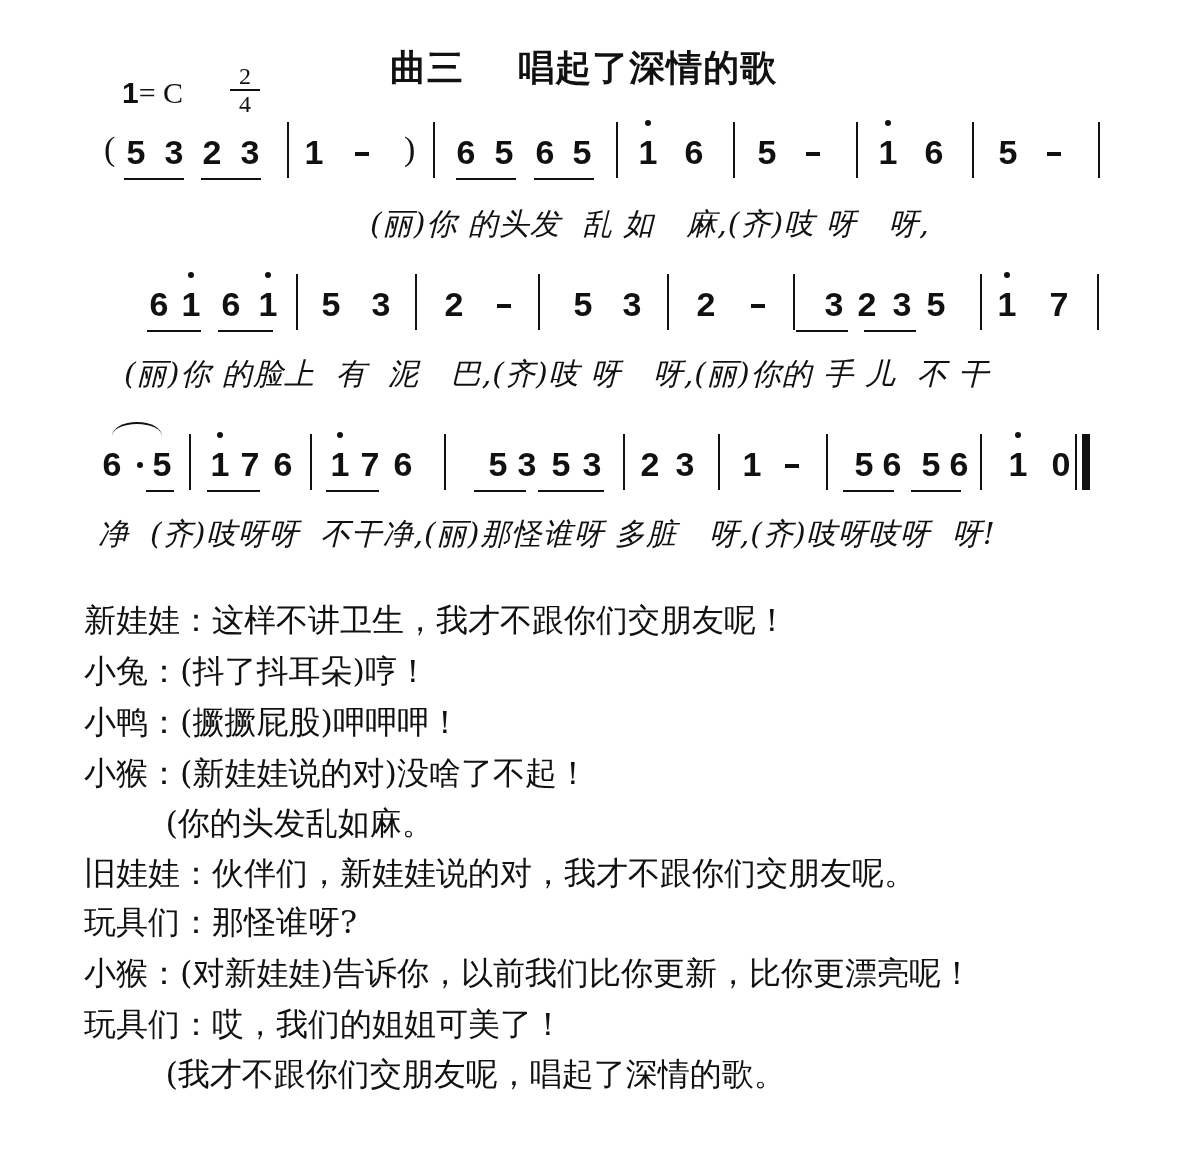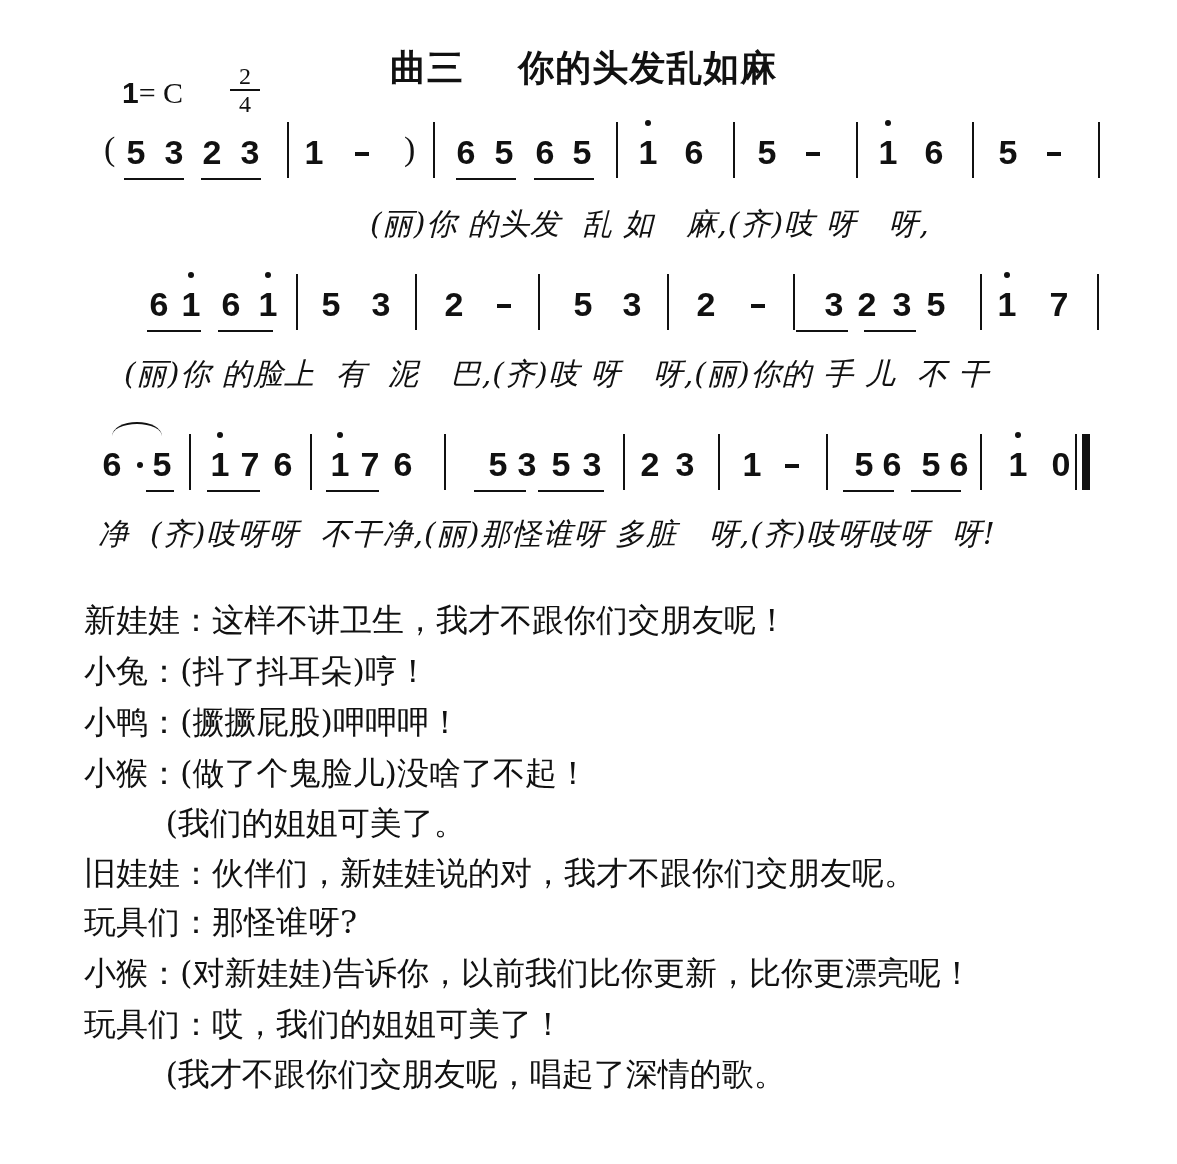--- a/index.html
+++ b/index.html
@@ -31,21 +31,21 @@
   .dash { position: absolute; top: 30px; width: 14px; height: 4px; background: #111; }
   .dot { position: absolute; top: 28px; width: 6px; height: 6px; background: #111; border-radius: 50%; }
   .slur { position: absolute; border-top: 2px solid #111; border-radius: 50% 50% 0 0 / 100% 100% 0 0; height: 12px; }
 
   .lyric { position: absolute; font-family: "DejaVu Serif", serif; font-size: 30px; white-space: pre; letter-spacing: 1px; font-style: italic; }
   .dialog { position: absolute; left: 84px; font-family: "DejaVu Serif", serif; font-size: 32px; white-space: pre; line-height: 40px; }
 </style>
 </head>
 <body>
 
-<div class="abs title">曲三    你的头发乱如麻</div>
+<div class="abs title">曲三    唱起了深情的歌</div>
 <div class="abs key"><b>1</b><span>= C</span></div>
 <div class="abs timesig">
   <span class="num">2</span>
   <span class="den">4</span>
 </div>
 
 <div class="staff" style="left:0; top:122px; width:1177px;">
   <span class="plain" style="left:104px;">(</span>
   <span class="note" style="left:124px;">5</span>
   <span class="note" style="left:162px;">3</span>
@@ -154,19 +154,19 @@
   <span class="note" style="left:1006px;"><span class="hi"></span><span>1</span></span>
   <span class="note" style="left:1049px;">0</span>
   <div class="bar" style="left:1075px;"></div>
   <div class="bar thick" style="left:1082px;"></div>
 </div>
 <div class="lyric" style="left:98px; top:514px;">净  (齐)吱呀呀  不干净,(丽)那怪谁呀 多脏   呀,(齐)吱呀吱呀  呀!</div>
 
 <div class="dialog" style="top:600px;">新娃娃：这样不讲卫生，我才不跟你们交朋友呢！</div>
 <div class="dialog" style="top:651px;">小兔：(抖了抖耳朵)哼！</div>
 <div class="dialog" style="top:702px;">小鸭：(撅撅屁股)呷呷呷！</div>
-<div class="dialog" style="top:753px;">小猴：(做了个鬼脸儿)没啥了不起！</div>
-<div class="dialog" style="top:803px;">        (我们的姐姐可美了。</div>
+<div class="dialog" style="top:753px;">小猴：(新娃娃说的对)没啥了不起！</div>
+<div class="dialog" style="top:803px;">        (你的头发乱如麻。</div>
 <div class="dialog" style="top:853px;">旧娃娃：伙伴们，新娃娃说的对，我才不跟你们交朋友呢。</div>
 <div class="dialog" style="top:902px;">玩具们：那怪谁呀?</div>
 <div class="dialog" style="top:953px;">小猴：(对新娃娃)告诉你，以前我们比你更新，比你更漂亮呢！</div>
 <div class="dialog" style="top:1004px;">玩具们：哎，我们的姐姐可美了！</div>
 <div class="dialog" style="top:1054px;">        (我才不跟你们交朋友呢，唱起了深情的歌。</div>
 
 </body></html>

